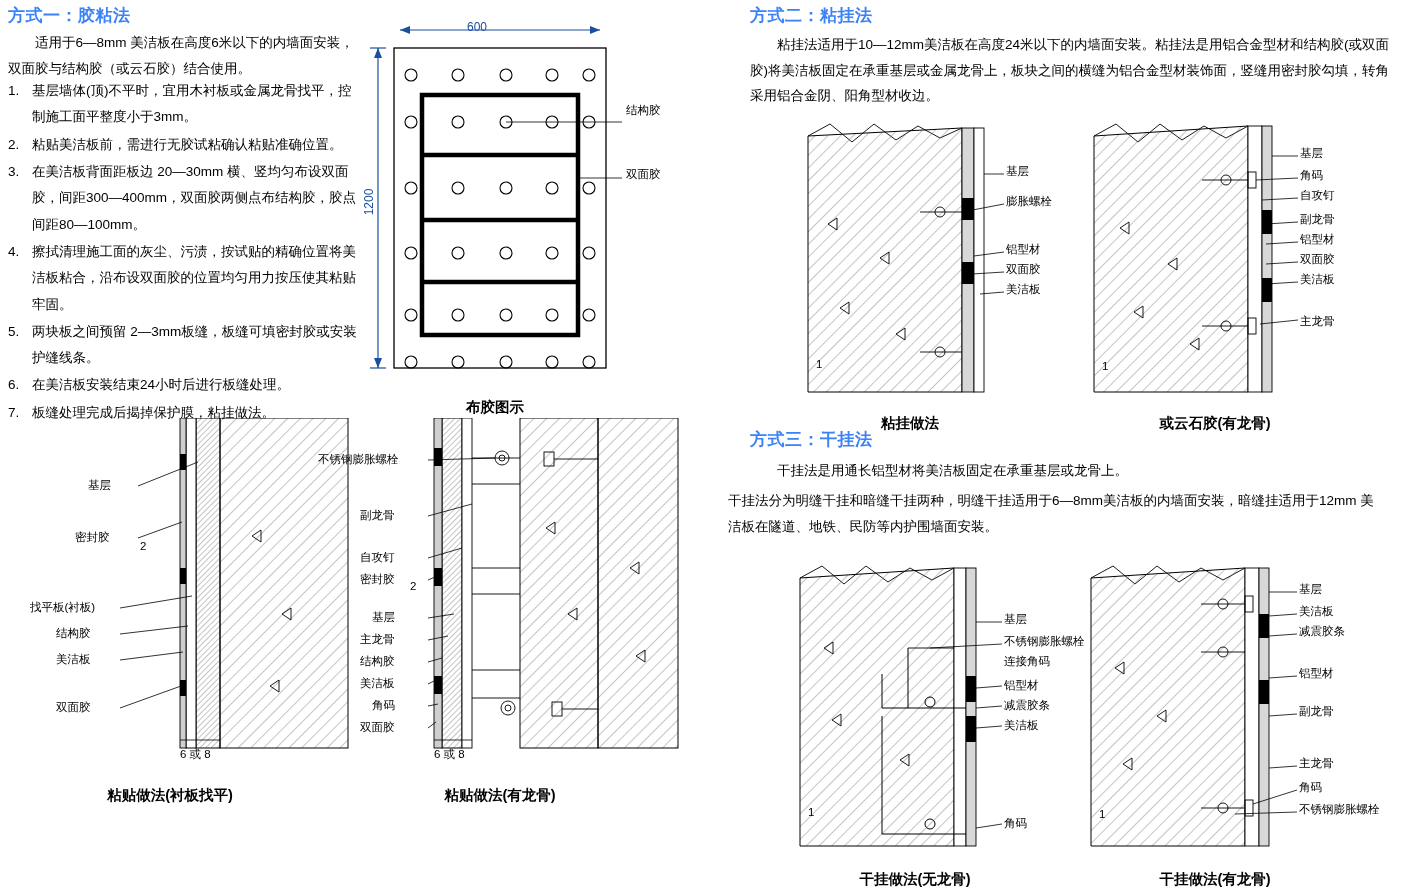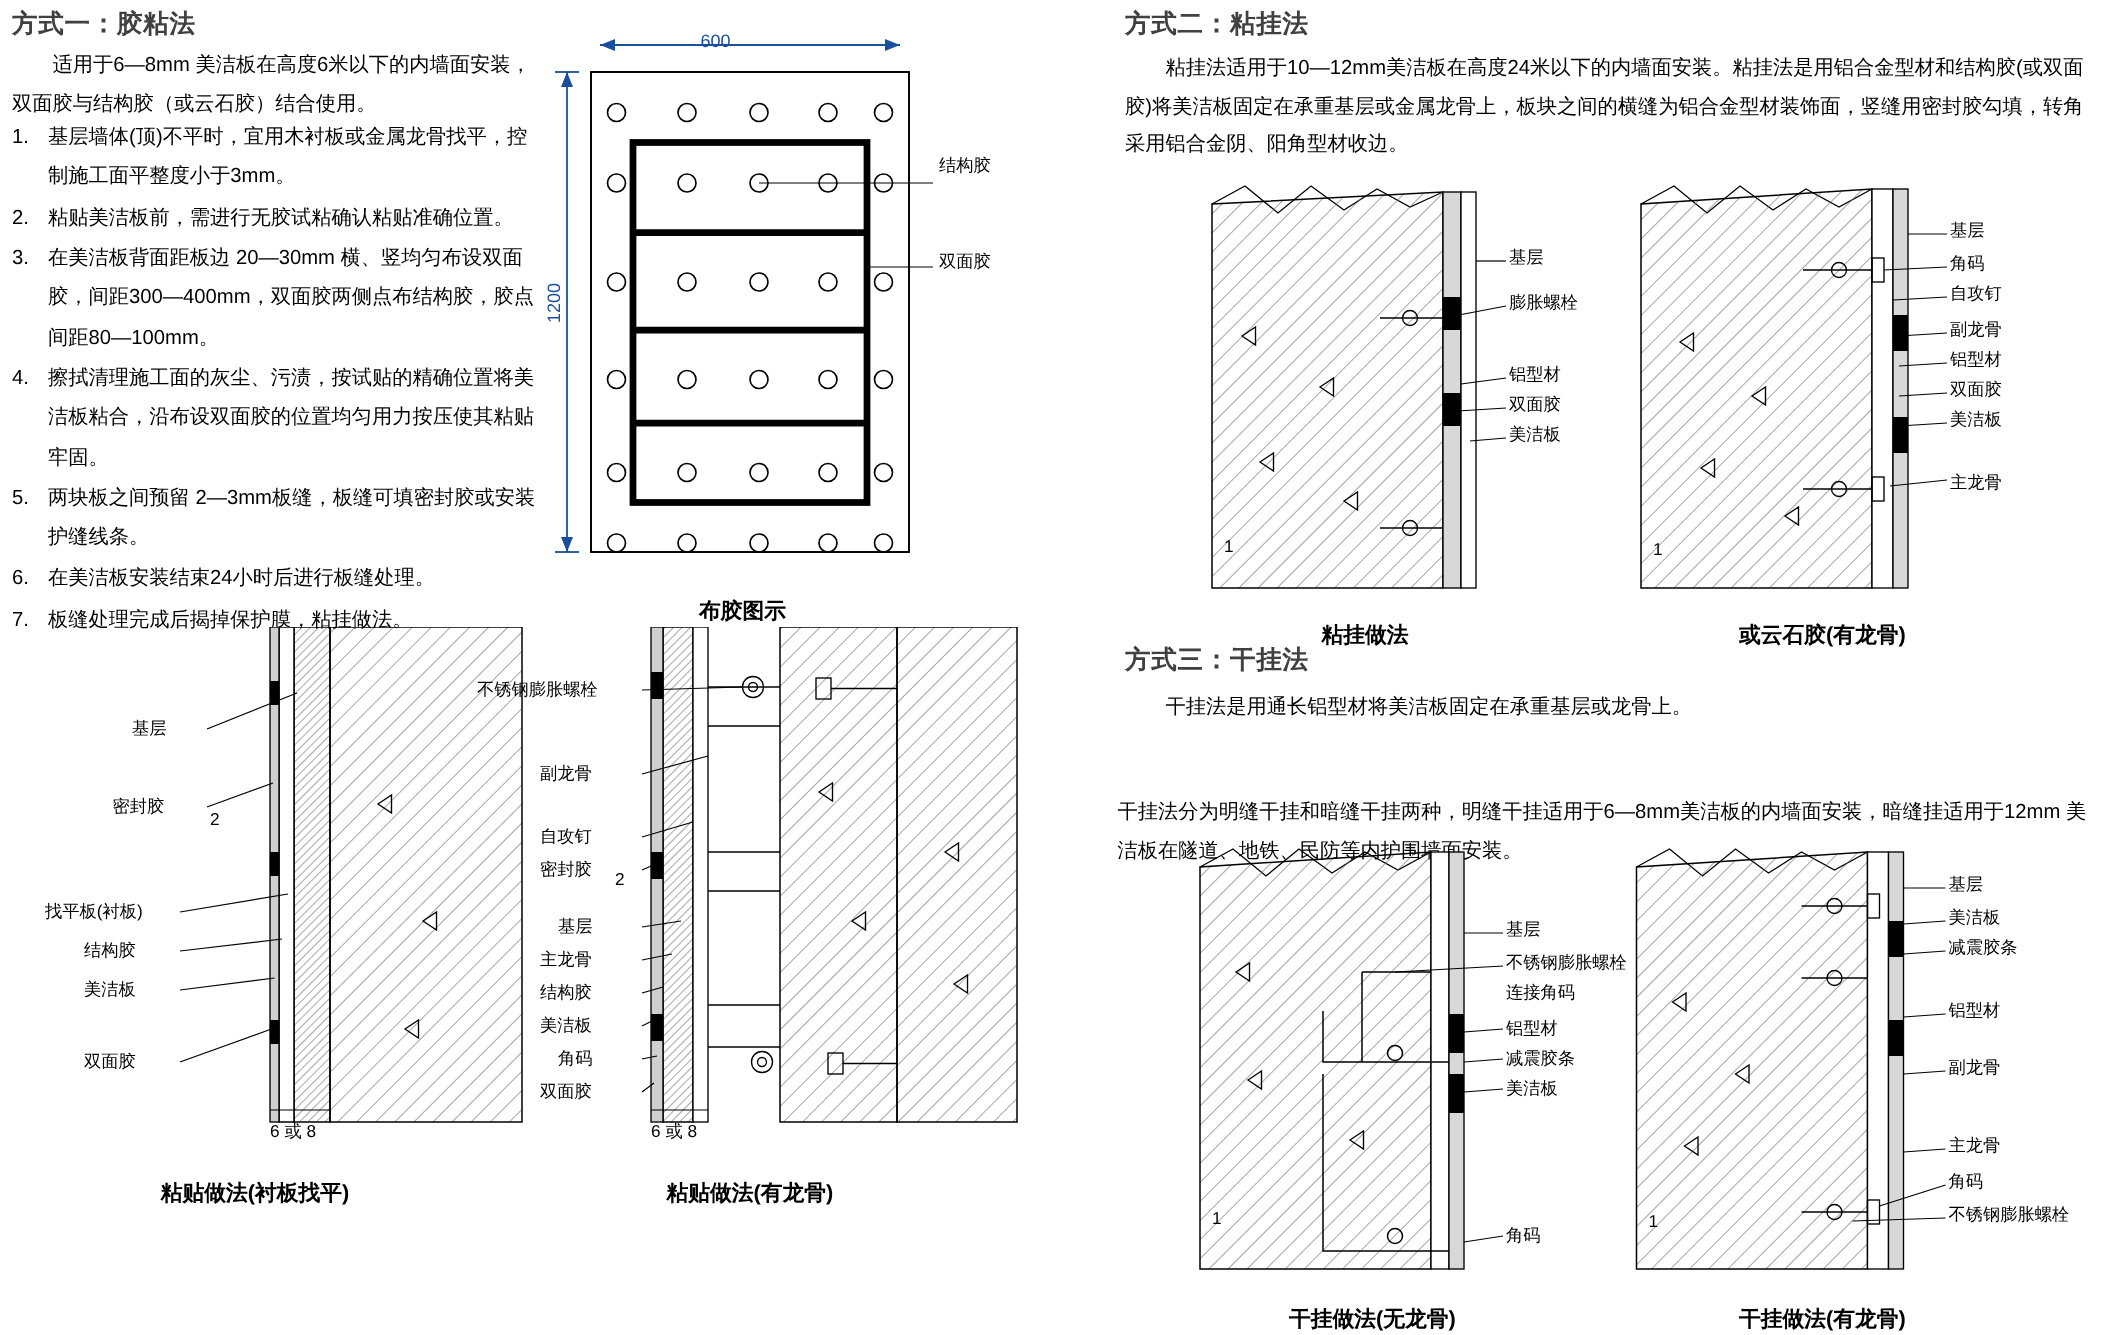--- a/index.html
+++ b/index.html
@@ -9,21 +9,21 @@
     font-family:"Liberation Sans","DejaVu Sans",sans-serif;
     color:#000;
     position:relative;
     overflow:hidden;
   }
   .page{position:relative;width:1409px;height:890px;}
   .col-left{position:absolute;left:0;top:0;width:700px;height:890px;}
   .col-right{position:absolute;left:700px;top:0;width:709px;height:890px;}
 
   .sec-title{
-    color:#404040;
+    color:#3b82f6;
     font-weight:bold;
     font-size:17px;
     letter-spacing:0.5px;
   }
   .body-text{
     font-size:13.5px;
     line-height:1.9;
     color:#000000;
   }
   .indent{text-indent:2em;}
@@ -366,21 +366,21 @@
       <div class="label" style="position:absolute;left:210px;top:100px;">副龙骨</div>
       <div class="label" style="position:absolute;left:210px;top:120px;">铝型材</div>
       <div class="label" style="position:absolute;left:210px;top:140px;">双面胶</div>
       <div class="label" style="position:absolute;left:210px;top:160px;">美洁板</div>
       <div class="label" style="position:absolute;left:210px;top:202px;">主龙骨</div>
       <div class="caption" style="position:absolute;left:0;top:286px;width:250px;">或云石胶(有龙骨)</div>
     </div>
 
     <div style="position:absolute;left:50px;top:428px;" class="sec-title">方式三：干挂法</div>
     <div style="position:absolute;left:50px;top:458px;width:645px;" class="body-text indent">干挂法是用通长铝型材将美洁板固定在承重基层或龙骨上。</div>
-    <div style="position:absolute;left:45px;top:488px;width:655px;margin-top:40px;" class="body-text">干挂法分为明缝干挂和暗缝干挂两种，明缝干挂适用于6—8mm美洁板的内墙面安装，暗缝挂适用于12mm 美洁板在隧道、地铁、民防等内护围墙面安装。</div>
+    <div style="position:absolute;left:28px;top:488px;width:655px;" class="body-text">干挂法分为明缝干挂和暗缝干挂两种，明缝干挂适用于6—8mm美洁板的内墙面安装，暗缝挂适用于12mm 美洁板在隧道、地铁、民防等内护围墙面安装。</div>
 
     <div style="position:absolute;left:90px;top:556px;width:310px;height:320px;">
       <svg width="310" height="300" viewBox="0 0 310 300">
         <defs>
           <pattern id="hatchE" width="9" height="9" patternTransform="rotate(45)" patternUnits="userSpaceOnUse">
             <line x1="0" y1="0" x2="0" y2="9" stroke="#6b6b6b" stroke-width="0.8"></line>
           </pattern>
         </defs>
         <polyline points="10,22 32,10 54,28 76,10 98,26 120,12 142,24 164,12" fill="none" stroke="#000" stroke-width="0.9"></polyline>
         <path d="M10,22 L10,290 L164,290 L164,12 Z" fill="url(#hatchE)" stroke="#000" stroke-width="1"></path>

